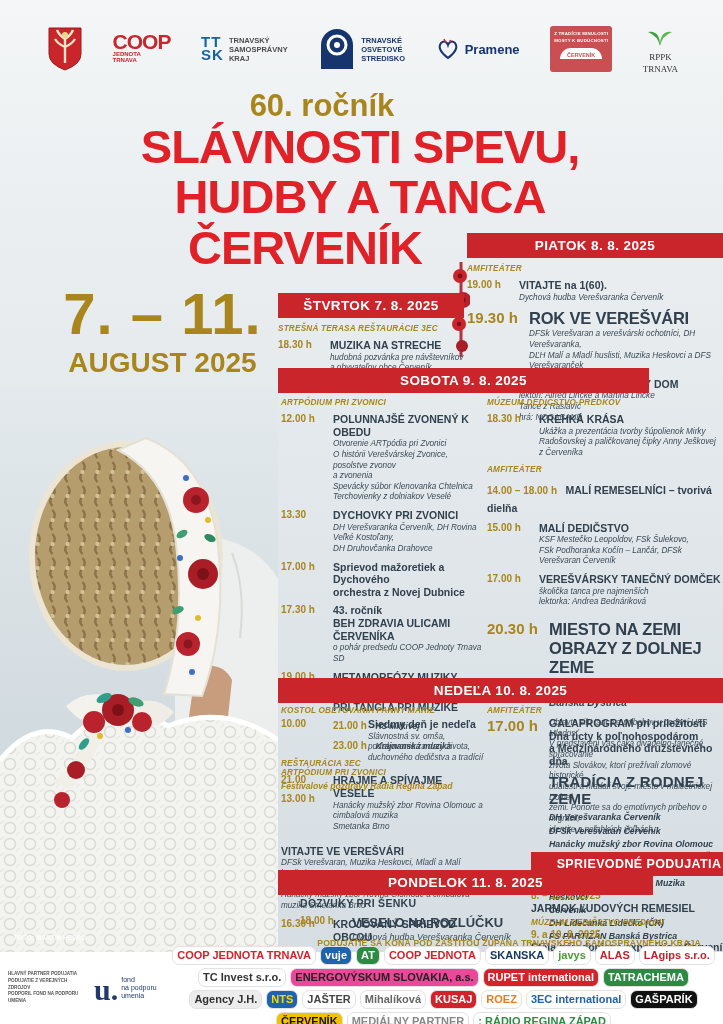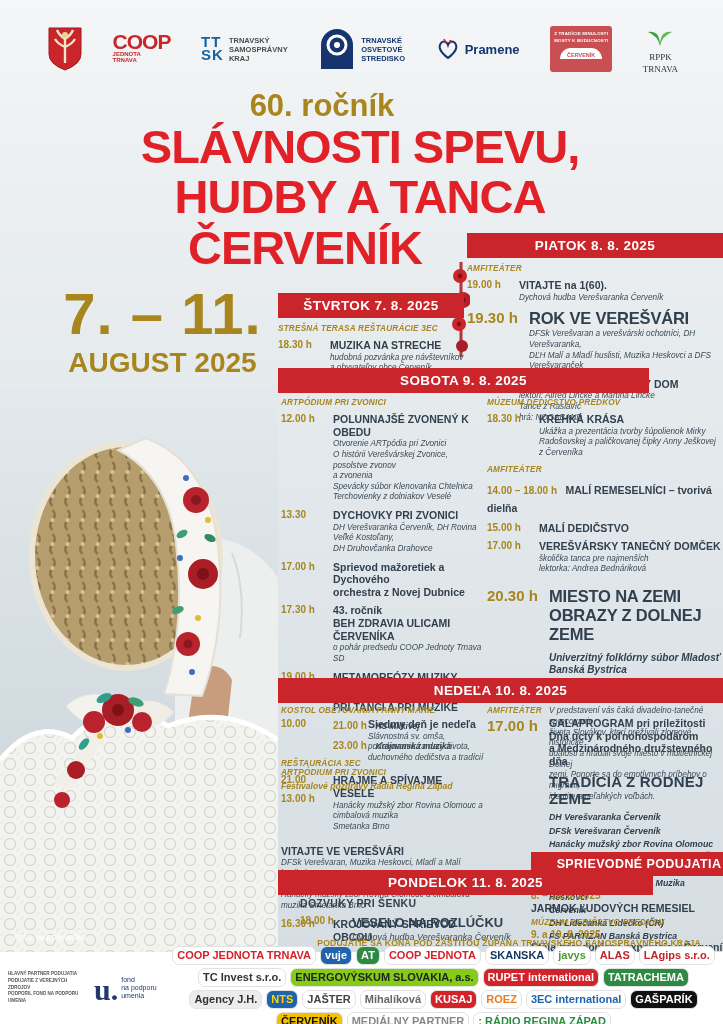--- a/index.html
+++ b/index.html
@@ -358,20 +358,22 @@
     </div>
     <div class="venue">AMFITEÁTER</div>
     <div class="event" style="display:block;">
       <span class="inline-time">14.00 – 18.00 h</span>
       <span class="ev-title">MALÍ REMESELNÍCI – tvorivá dielňa</span>
     </div>
     <div class="event">
       <span class="time">15.00 h</span>
       <div>
           <div class="ev-title">MALÍ DEDIČSTVO</div>
+        <div class="ev-details pre">KSF Mestečko Leopoldov, FSk Šulekovo,
+FSk Podhoranka Kočín – Lančár, DFSk Verešvaran Červeník</div>
         </div>
     </div>
     <div class="event">
       <span class="time">17.00 h</span>
       <div>
           <div class="ev-title">VEREŠVÁRSKY TANEČNÝ DOMČEK</div>
         <div class="ev-details pre">školička tanca pre najmenších
 lektorka: Andrea Bednáriková</div>
         </div>
     </div>
@@ -495,21 +497,21 @@
 
     <span class="chip" style="color: rgb(211, 34, 42); background: rgb(255, 255, 255);">COOP JEDNOTA TRNAVA</span>
         <span class="chip" style="color: rgb(255, 255, 255); background: rgb(31, 99, 173);">vuje</span>
         <span class="chip" style="color: rgb(255, 255, 255); background: rgb(44, 138, 67);">AT</span>
         <span class="chip" style="color: rgb(211, 34, 42); background: rgb(255, 255, 255);">COOP JEDNOTA</span>
         <span class="chip" style="color: rgb(18, 53, 95); background: rgb(255, 255, 255);">SKANSKA</span>
         <span class="chip" style="color: rgb(74, 154, 53); background: rgb(255, 255, 255);">javys</span>
         <span class="chip" style="color: rgb(194, 36, 43); background: rgb(255, 255, 255);">ALAS</span>
         <span class="chip" style="color: rgb(194, 36, 43); background: rgb(255, 255, 255);">LAgips s.r.o.</span>
         <span class="chip" style="color: rgb(51, 51, 51); background: rgb(255, 255, 255);">TC Invest s.r.o.</span>
-        <span class="chip" style="color: rgb(34, 34, 34); background: #84cc16;">ENERGOVÝSKUM SLOVAKIA, a.s.</span>
+        <span class="chip" style="color: rgb(34, 34, 34); background: #ec4899;">ENERGOVÝSKUM SLOVAKIA, a.s.</span>
         <span class="chip" style="color: rgb(255, 255, 255); background: rgb(211, 34, 42);">RUPET international</span>
         <span class="chip" style="color: rgb(255, 255, 255); background: rgb(44, 138, 67);">TATRACHEMA</span>
         <span class="chip" style="color: rgb(51, 51, 51); background: rgb(236, 236, 236);">Agency J.H.</span>
         <span class="chip" style="color: rgb(255, 212, 0); background: rgb(31, 99, 173);">NTS</span>
         <span class="chip" style="color: rgb(68, 68, 68); background: rgb(255, 255, 255);">JAŠTER</span>
         <span class="chip" style="color: rgb(102, 102, 102); background: rgb(255, 255, 255);">Mihalíková</span>
         <span class="chip" style="color: rgb(255, 255, 255); background: rgb(211, 34, 42);">KUSAJ</span>
         <span class="chip" style="color: rgb(232, 123, 30); background: rgb(255, 255, 255);">ROEZ</span>
         <span class="chip" style="color: rgb(31, 99, 173); background: rgb(255, 255, 255);">3EC international</span>
         <span class="chip" style="color: rgb(255, 255, 255); background: rgb(17, 17, 17);">GAŠPARÍK</span>

